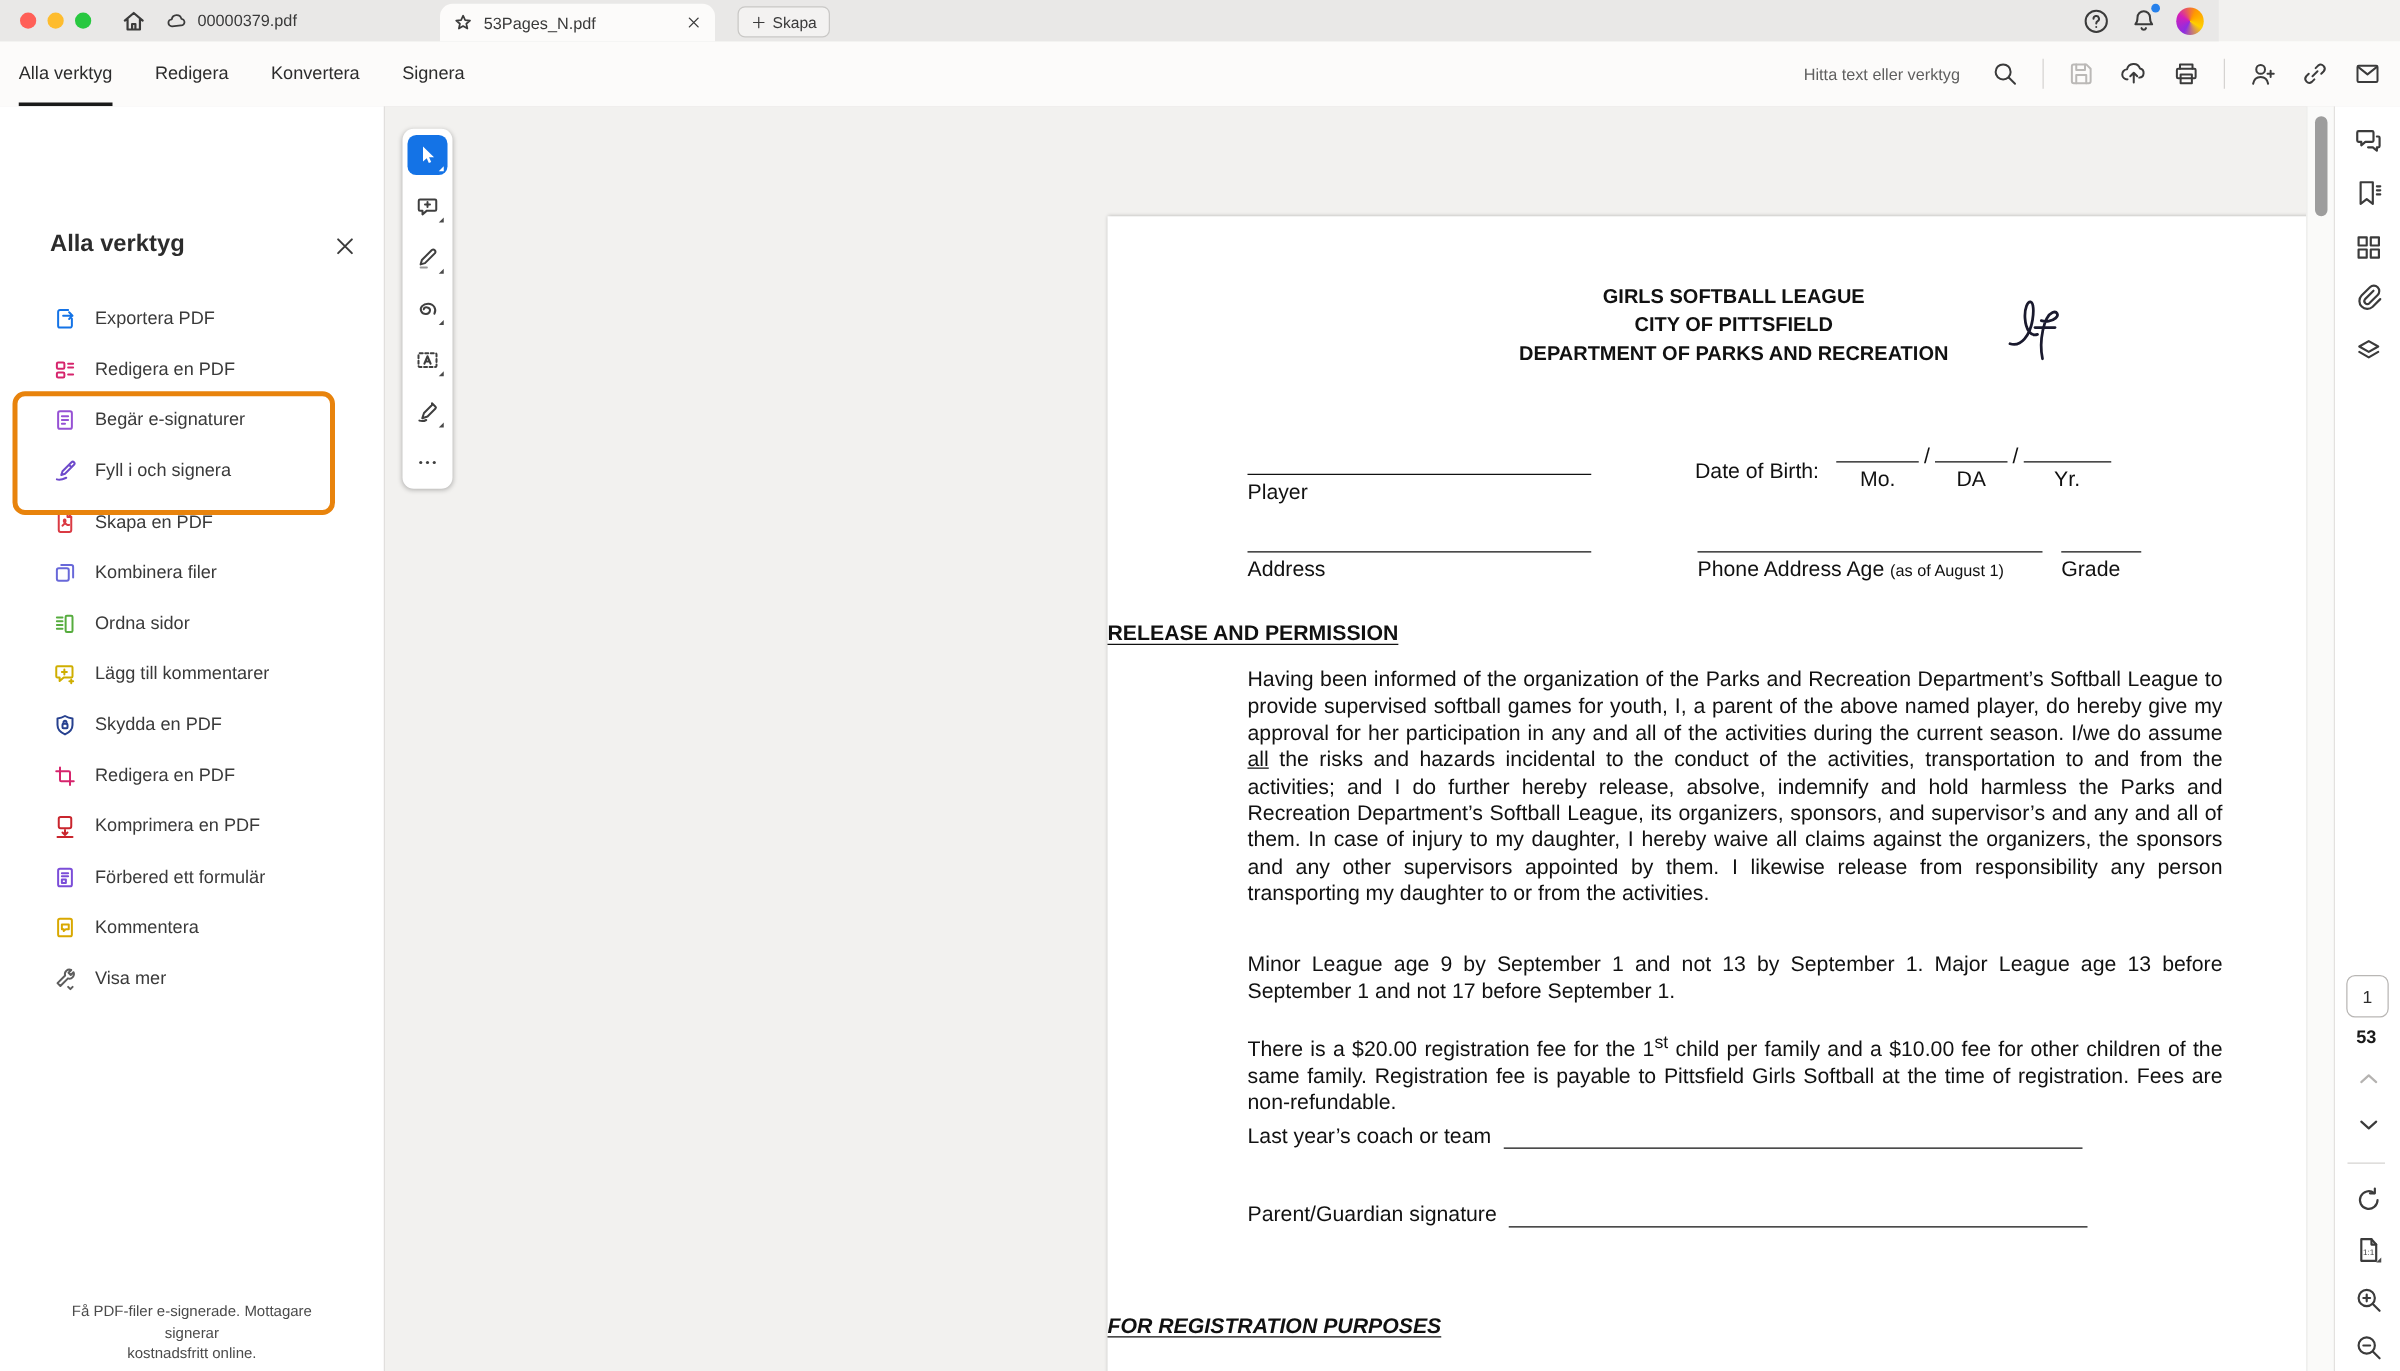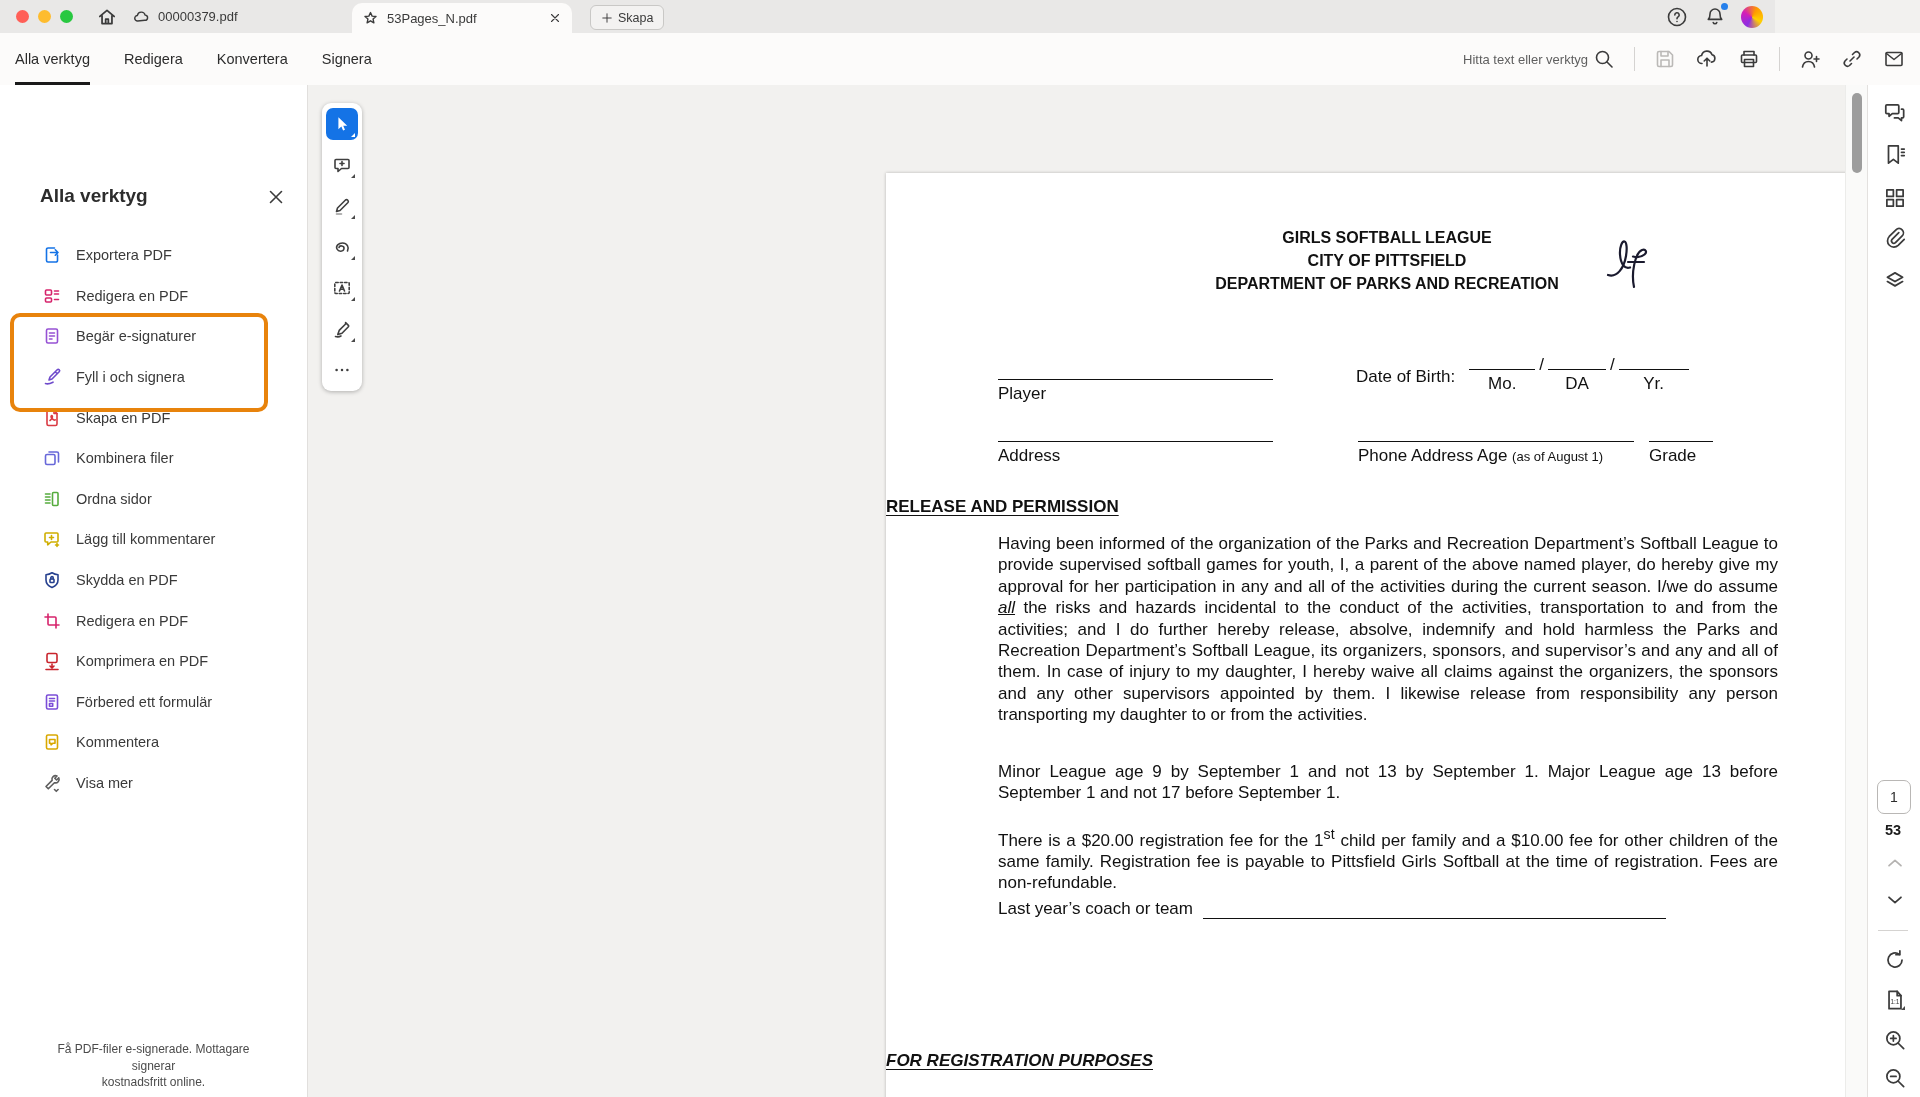--- a/index.html
+++ b/index.html
@@ -23,21 +23,21 @@
   .bell-wrap{position:relative}
   .bell-dot{position:absolute;right:-1px;top:-2px;width:7px;height:7px;border-radius:50%;background:#2680eb}
   .avatar{width:22px;height:22px;border-radius:50%;background:conic-gradient(from 210deg,#8e2de2,#d31fb8,#ff9900,#ffd000,#8e2de2)}
 
   
   .menubar{position:absolute;left:0;top:33px;width:1920px;height:52px;background:#fcfbfa;border-bottom:1px solid #e2e0de;}
   .menu-left{position:absolute;left:15px;top:0;height:52px;display:flex;align-items:center;gap:34px;font-size:14.5px;color:#2c2c2c}
   .menu-item{position:relative;height:52px;display:flex;align-items:center;cursor:default}
   .menu-item.active::after{content:"";position:absolute;left:0;right:0;bottom:0;height:3px;background:#1a1a1a}
   .menu-right{position:absolute;right:14px;top:0;height:52px;display:flex;align-items:center;gap:18px}
-  .search-group{display:flex;align-items:center;gap:4px;font-size:13px;color:#5f5f5f}
+  .search-group{display:flex;align-items:center;gap:24px;font-size:13px;color:#5f5f5f}
   .vdiv{width:1px;height:24px;background:#d5d3d1}
   .tbtn{width:24px;height:24px}
 
   
   .sidebar{position:absolute;left:0;top:85px;width:308px;height:1012px;background:#fff;border-right:1px solid #e1dfdd;box-sizing:border-box}
   .sb-title{position:absolute;left:40px;top:100px;font-size:19px;font-weight:bold;color:#2c2c2c}
   .sb-close{position:absolute;left:266px;top:102px;width:20px;height:20px}
   .sb-list{position:absolute;left:0;top:150px;width:308px;margin:0;padding:0;list-style:none}
   .sb-item{height:40.6px;display:flex;align-items:center;gap:14px;padding-left:42px;font-size:14.5px;color:#3a3a3a;cursor:pointer}
   .sb-ico{width:20px;height:20px;flex:0 0 20px}
@@ -62,21 +62,21 @@
   .doc-title{left:0;top:53px;width:100%;text-align:center;font-weight:bold;font-size:16px;line-height:23px}
   .hand{left:714px;top:62px}
   .uline{border-bottom:1.6px solid #111}
   .flabel{margin-top:4px}
   .small-note{font-size:13px}
   .dob{display:flex;align-items:flex-start}
   .dob .col{text-align:center}
   .dob .slash{padding:0 4px;transform:translateY(-14px)}
   .heading{left:0;width:100%;text-align:left;font-weight:bold;text-decoration:underline;text-underline-offset:3px}
   .para{left:112px;width:780px;text-align:justify;line-height:21.4px}
-  .em-all{font-style:italic;text-decoration:underline}
+  .em-all{text-decoration:underline}
   .fill-row{left:112px;display:flex;align-items:flex-end}
   .fill-row .uline{flex:1;margin-left:10px}
   .center-u{text-decoration:underline;text-underline-offset:3px}
 
   
   .scrolltrack{position:absolute;left:1845px;top:85px;width:22px;bottom:0;background:#fafaf9;border-left:1px solid #ececea}
   .scrollthumb{position:absolute;left:6px;top:8px;width:10px;height:80px;border-radius:5px;background:#9d9d9d}
   .rail{position:absolute;left:1867px;top:85px;width:53px;bottom:0;background:#fff;border-left:1px solid #e3e1df;box-sizing:border-box}
   .rail .rbtn{position:absolute;left:14px;width:26px;height:26px}
   .pagebox{position:absolute;left:9px;top:695px;width:32px;height:32px;border:1px solid #b9b7b5;border-radius:7px;
@@ -461,20 +461,24 @@
 
     <div class="abs para" style="top:651px">
       <span>There is a $20.00 registration fee for the 1</span><sup>st</sup><span> child per family and a $10.00 fee for other children of the same family.  Registration fee is payable to Pittsfield Girls Softball at the time of registration.  Fees are non-refundable.</span>
     </div>
 
     <div class="abs fill-row" style="top:726px;width:668px">
       <span>Last year’s coach or team</span>
       <div class="uline"></div>
     </div>
 
+    <div class="abs fill-row" style="top:789px;width:672px">
+      <span>Parent/Guardian signature</span>
+      <div class="uline"></div>
+    </div>
 
     <div class="abs heading" style="top:878px;font-style:italic">FOR REGISTRATION PURPOSES</div>
 
     <span class="abs center-u" style="left:244px;top:922px;transform:translateX(-50%)">CIRCLE ONE</span>
     <span class="abs center-u" style="left:709px;top:922px;transform:translateX(-50%)">CIRCLE TWO</span>
 
   </div>
   </div>
 
   <div class="scrolltrack">

